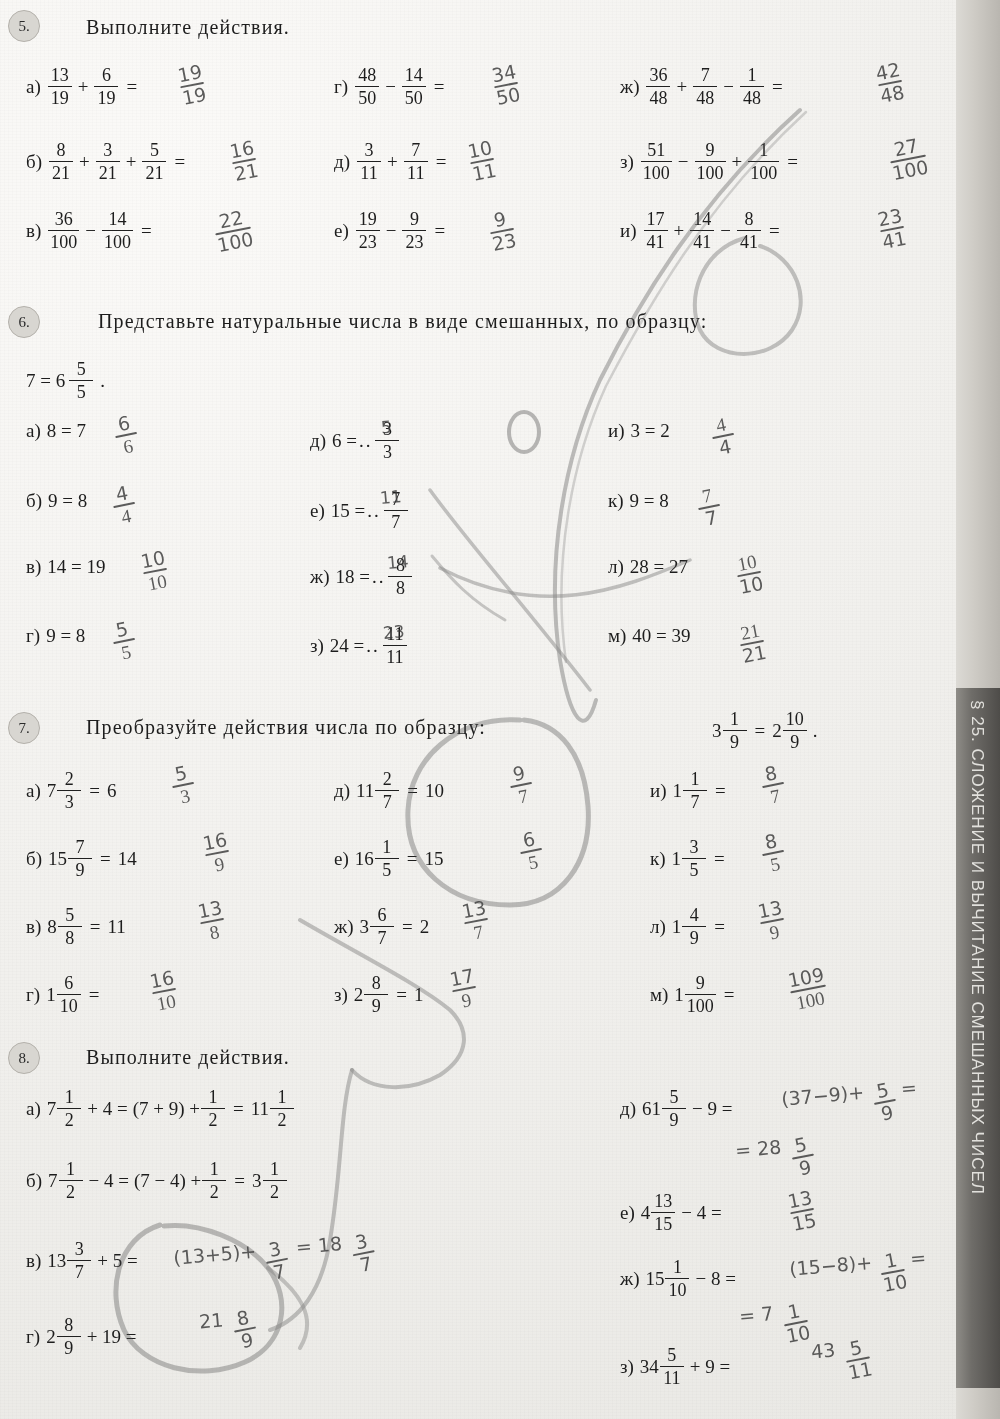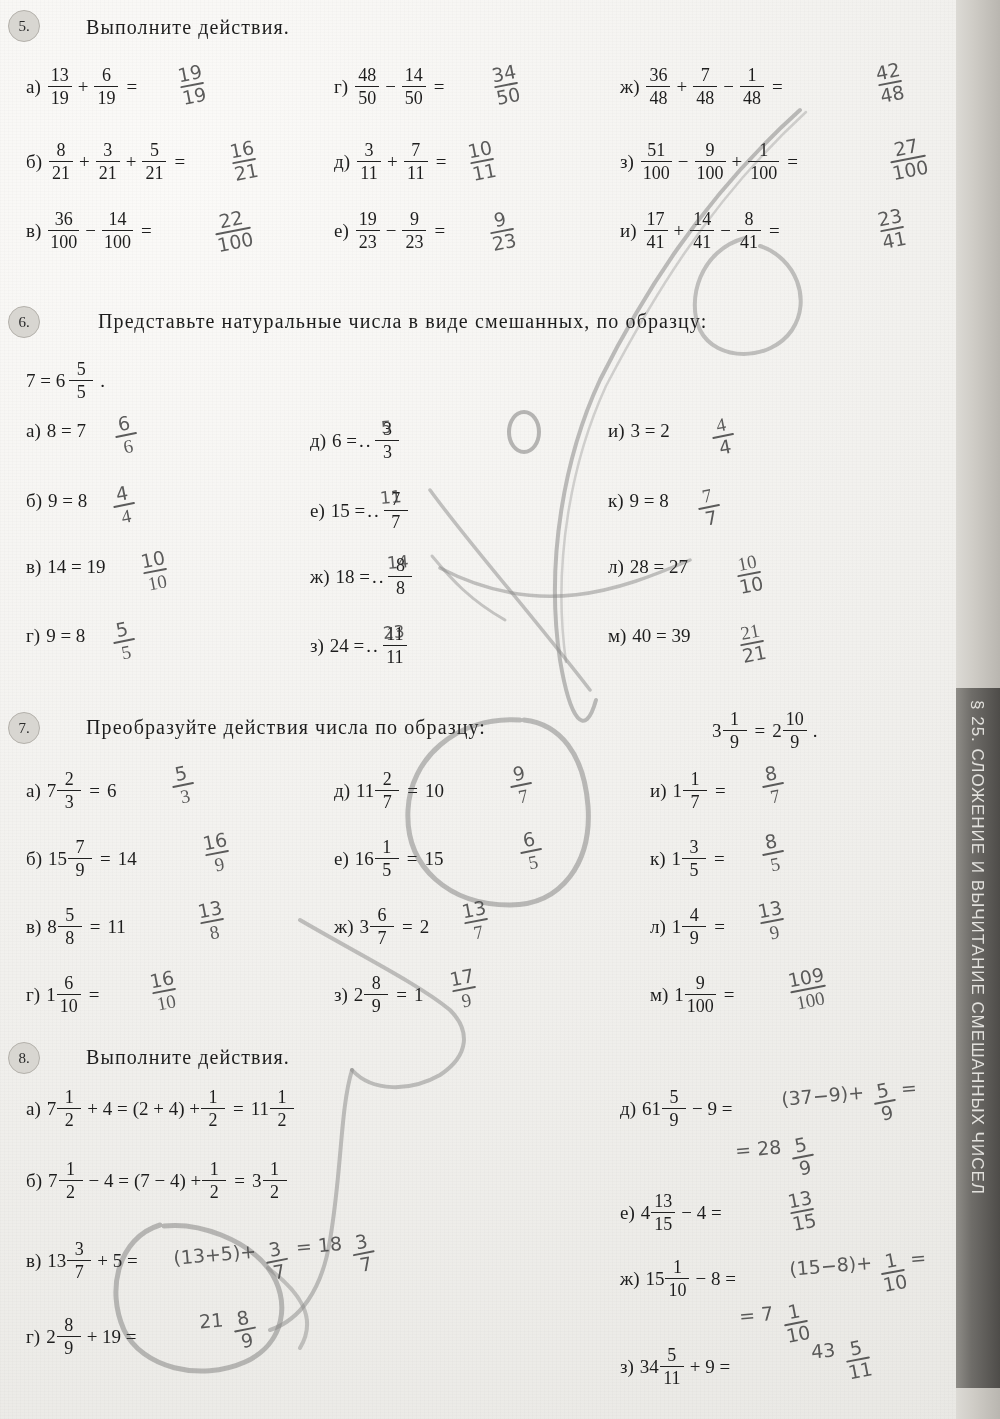--- a/index.html
+++ b/index.html
@@ -754,21 +754,21 @@
 
     <div class="item" style="left:26px;top:1088px;">
       <span class="lbl">а)</span>
       <span>7</span>
         <span class="frac">
           <span class="n">1</span>
           <span class="bar"></span>
           <span class="d">2</span>
         </span>
       <span class="op">+ 4 =</span>
-        <span>(2 + 4) +</span>
+        <span>(7 + 9) +</span>
       <span class="frac">
           <span class="n">1</span>
           <span class="bar"></span>
           <span class="d">2</span>
         </span>
       <span class="eq">=</span>
         <span>11</span>
       <span class="frac">
           <span class="n">1</span>
           <span class="bar"></span>

